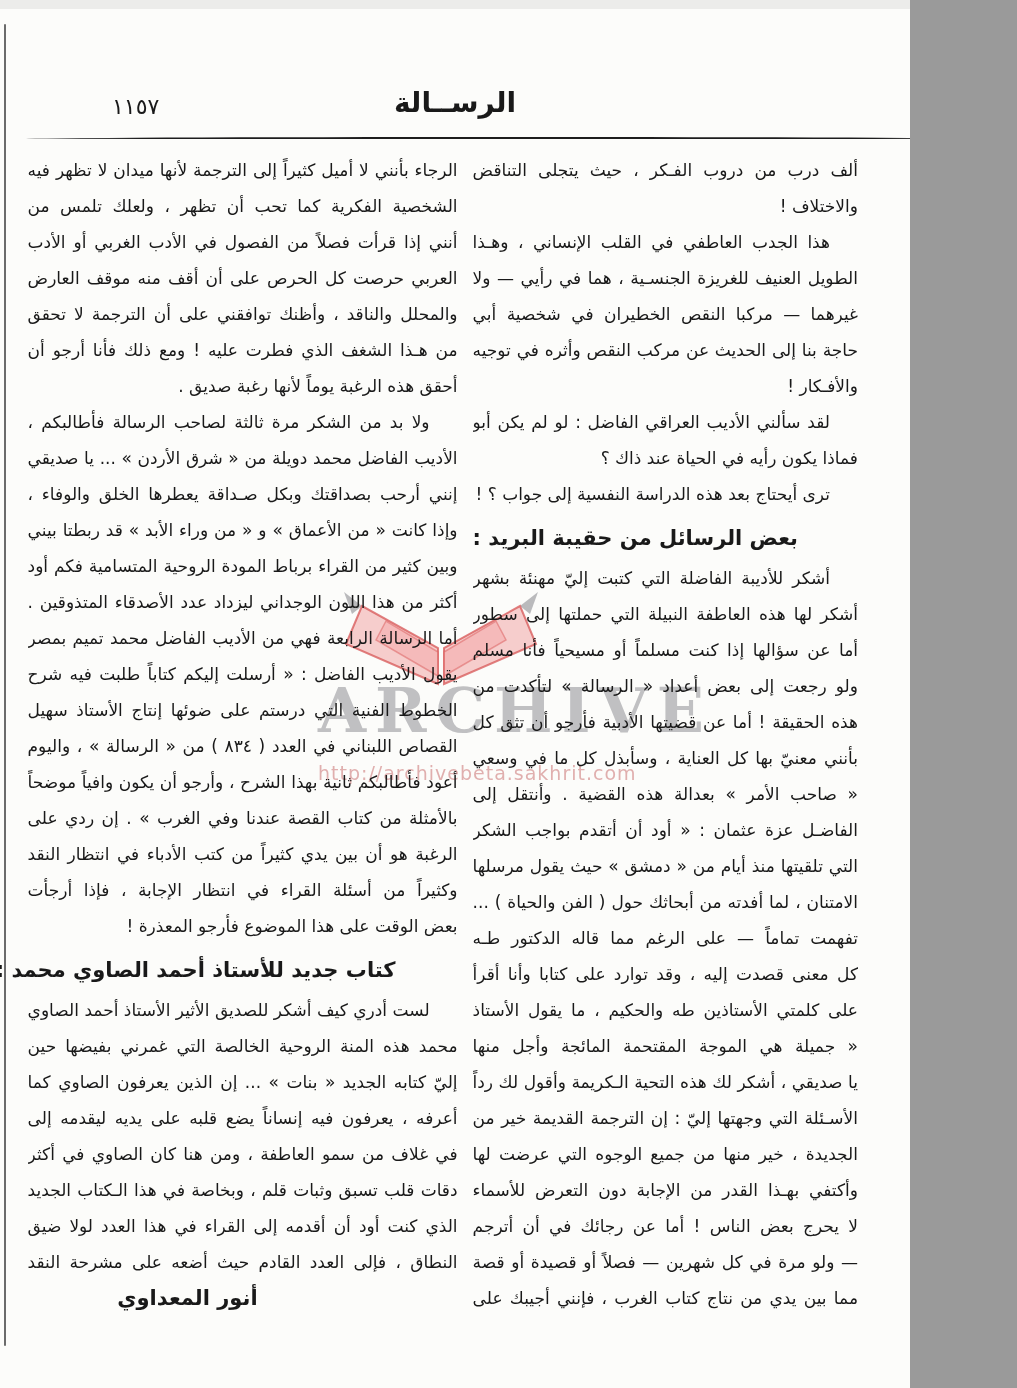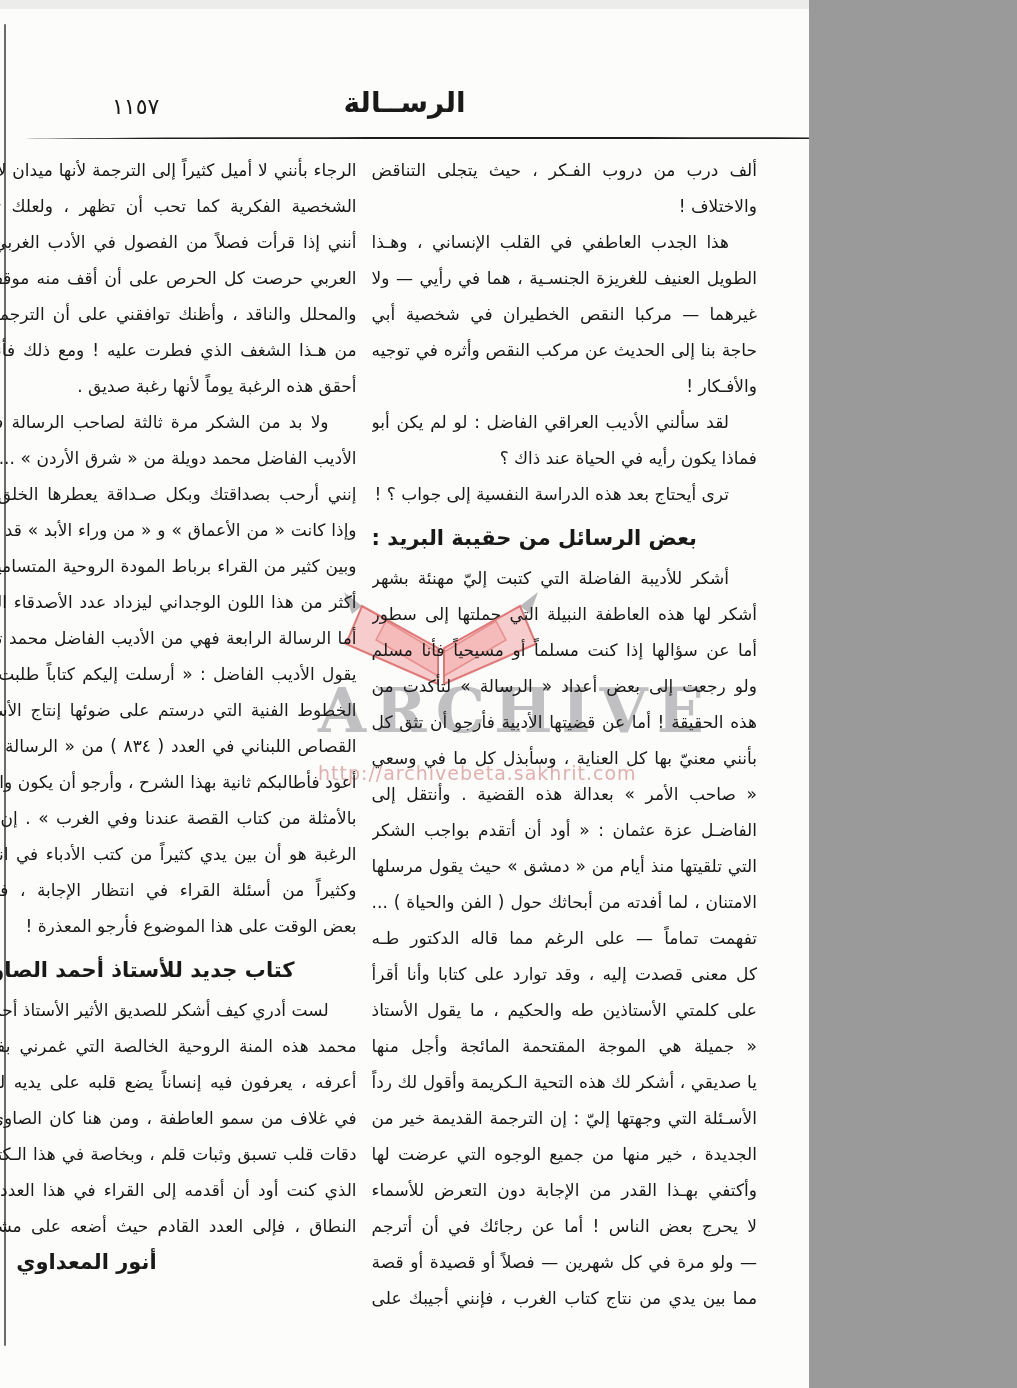--- a/index.html
+++ b/index.html
@@ -1,17 +1,17 @@
 <!DOCTYPE html>
 <html lang="ar"><head>
 <meta charset="utf-8">
 <style>
   html,body { margin:0; padding:0; background:#9a9a9a; }
   .page {
-    position:relative; width:809px; height:1388px;
+    position:relative; width:910px; height:1388px;
     background:#fcfcfa; overflow:hidden;
     font-family:"DejaVu Sans", sans-serif; color:#191919;
   }
   .top-strip { position:absolute; top:0; left:0; right:0; height:9px; background:#ececea; }
   .scan-edge { position:absolute; left:4px; top:24px; width:2px; height:1322px;
     background:rgba(45,45,45,.7); border-radius:2px; }
 
   
   .page-num { position:absolute; left:112px; top:94px; font-size:22px; letter-spacing:2px; z-index:3; }
   .mag-title { position:absolute; left:0; right:0; top:86px; text-align:center;
@@ -142,20 +142,21 @@
           <div class="line justify">أعود فأطالبكم ثانية بهذا الشرح ، وأرجو أن يكون وافياً موضحاً</div>
           <div class="line justify">بالأمثلة من كتاب القصة عندنا وفي الغرب » . إن ردي على هذه</div>
           <div class="line justify">الرغبة هو أن بين يدي كثيراً من كتب الأدباء في انتظار النقد</div>
           <div class="line justify">وكثيراً من أسئلة القراء في انتظار الإجابة ، فإذا أرجأت التعقيب</div>
           <div class="line short">بعض الوقت على هذا الموضوع فأرجو المعذرة !</div>
         </div>
         <div class="heading">كتاب جديد للأستاذ أحمد الصاوي محمد :</div>
         <div>
           <div class="line justify indent">لست أدري كيف أشكر للصديق الأثير الأستاذ أحمد الصاوي</div>
           <div class="line justify">محمد هذه المنة الروحية الخالصة التي غمرني بفيضها حين أهدى</div>
+          <div class="line justify">إليّ كتابه الجديد « بنات » ... إن الذين يعرفون الصاوي كما</div>
           <div class="line justify">أعرفه ، يعرفون فيه إنساناً يضع قلبه على يديه ليقدمه إلى الناس</div>
           <div class="line justify">في غلاف من سمو العاطفة ، ومن هنا كان الصاوي في أكثر كتاباته</div>
           <div class="line justify">دقات قلب تسبق وثبات قلم ، وبخاصة في هذا الـكتاب الجديد</div>
           <div class="line justify">الذي كنت أود أن أقدمه إلى القراء في هذا العدد لولا ضيق</div>
           <div class="line justify">النطاق ، فإلى العدد القادم حيث أضعه على مشرحة النقد والتحليل .</div>
         </div>
         <div class="signature">أنور المعداوي</div>
       </div>
   </div>
 </div>

